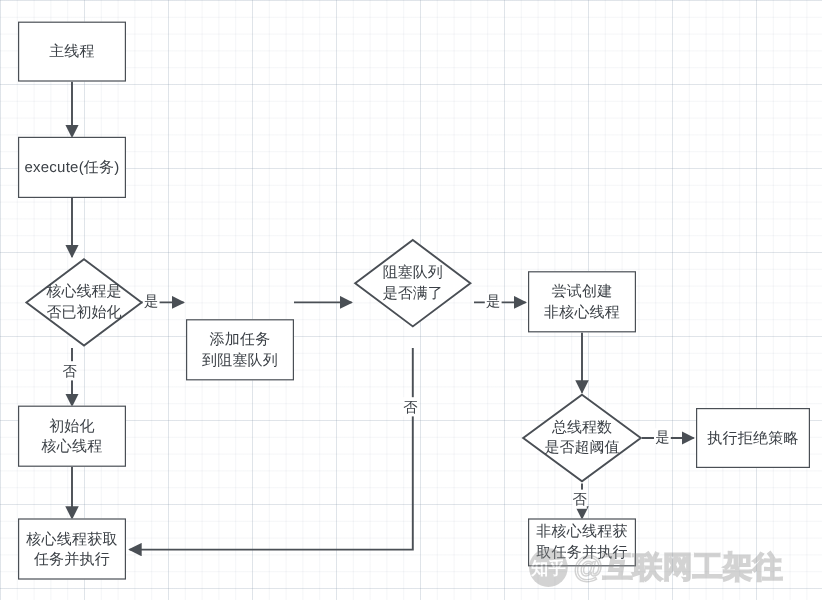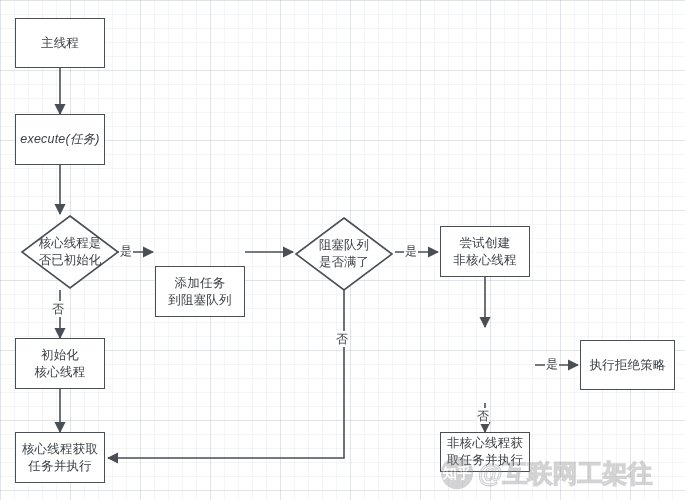--- a/index.html
+++ b/index.html
@@ -152,55 +152,62 @@
       <path d="M 60 389 L 60 432"></path>
 
       <path d="M 344 290 L 344 458 L 108 458"></path>
     </g>
   </svg>
 
   <div class="node box" style="left:15px; top:18px; width:90px; height:50px;">
     <span>主线程</span>
   </div>
 
-  <div class="node box" style="left:15px; top:114px; width:90px; height:51px;font-style:italic;">
+  <div class="node box" style="left:15px; top:114px; width:90px; height:51px;">
     <span>execute(任务)</span>
   </div>
 
   <div class="diamond-wrap" style="left:20px; top:214px; width:100px; height:76px;">
     <svg width="100" height="76" viewBox="0 0 100 76" xmlns="http://www.w3.org/2000/svg">
       <polygon points="50,2 98,38 50,74 2,38" fill="#ffffff" stroke="#4a4f55" stroke-width="1.6"></polygon>
     </svg>
     <div class="diamond-label">核心线程是
 否已初始化</div>
   </div>
 
   <div class="node box" style="left:155px; top:226px; width:90px; height:51px;margin-top:40px;">
     <span>添加任务
 到阻塞队列</span>
   </div>
 
-  <div class="diamond-wrap" style="left:294px; top:216px; width:100px; height:76px;">
+  <div class="diamond-wrap" style="left:294px; top:198px; width:100px; height:76px;">
     <svg width="100" height="76" viewBox="0 0 100 76" xmlns="http://www.w3.org/2000/svg">
       <polygon points="50,2 98,38 50,74 2,38" fill="#ffffff" stroke="#4a4f55" stroke-width="1.6"></polygon>
     </svg>
     <div class="diamond-label">阻塞队列
 是否满了</div>
   </div>
 
   <div class="node box" style="left:440px; top:226px; width:90px; height:51px;">
     <span>尝试创建
 非核心线程</span>
   </div>
 
   <div class="node box" style="left:15px; top:338px; width:90px; height:51px;">
     <span>初始化
 核心线程</span>
   </div>
 
+  <div class="diamond-wrap" style="left:434px; top:327px; width:102px; height:76px;">
+    <svg width="102" height="76" viewBox="0 0 102 76" xmlns="http://www.w3.org/2000/svg">
+      <polygon points="51,2 100,38 51,74 2,38" fill="#ffffff" stroke="#4a4f55" stroke-width="1.6"></polygon>
+    </svg>
+    <div class="diamond-label">总线程数
+是否超阈值</div>
+  </div>
 
   <div class="node box" style="left:580px; top:340px; width:95px; height:50px;">
     <span>执行拒绝策略</span>
   </div>
 
   <div class="node box" style="left:15px; top:432px; width:90px; height:51px;">
     <span>核心线程获取
 任务并执行</span>
   </div>
 

